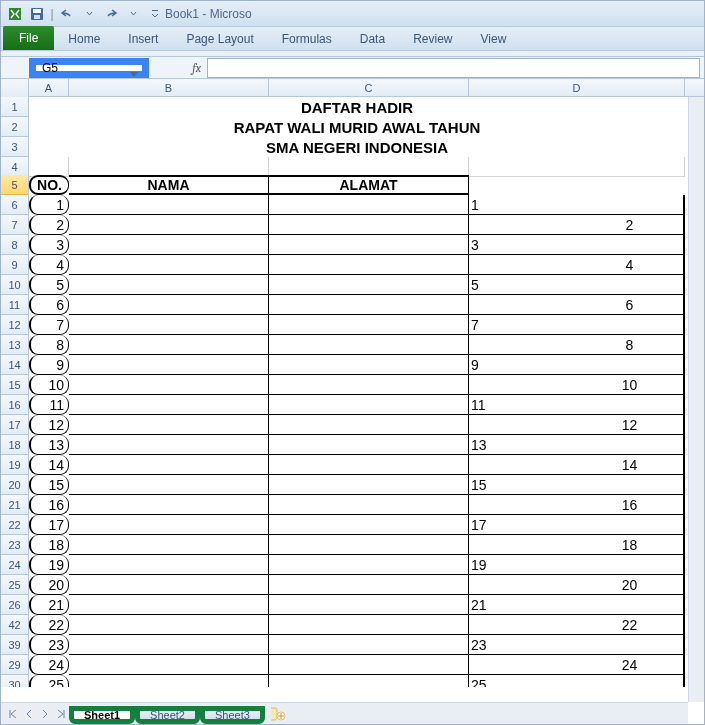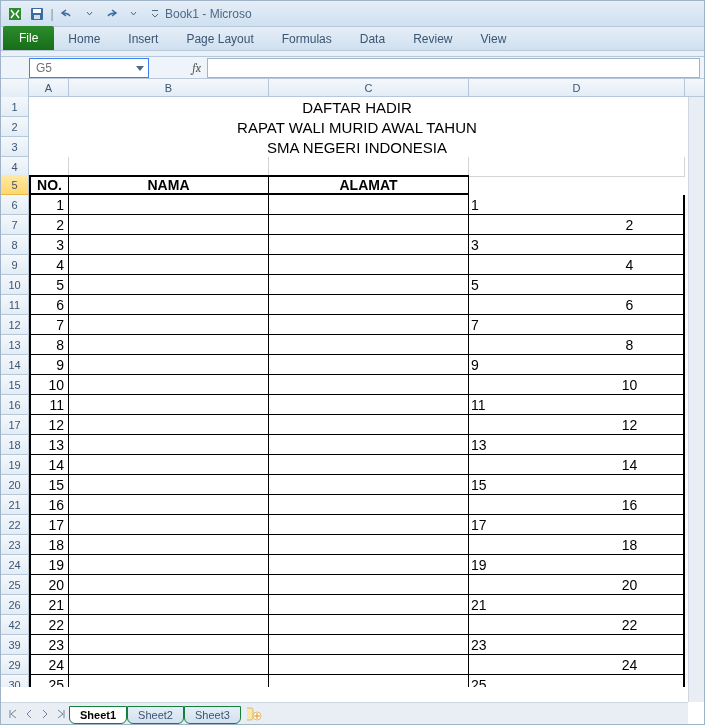--- a/index.html
+++ b/index.html
@@ -16,21 +16,21 @@
   
   .ribbon-tabs { height: 24px; background: linear-gradient(#e6eef7, #cfe0f0); display: flex; align-items: flex-end; border-bottom: 1px solid #b6c7da; }
   .file-tab { height: 24px; background: linear-gradient(#2d8b2d, #176e17); color: #fff; padding: 0 16px; display: flex; align-items: center; font-size: 12px; border-top-left-radius: 2px; border-top-right-radius: 2px; margin-left: 2px; }
   .ribbon-tab { height: 22px; padding: 0 14px; display: flex; align-items: center; color: #3b5573; font-size: 12px; }
 
   
   .ribbon-body { height: 6px; background: #e9f0f8; border-bottom: 1px solid #b6c7da; }
 
   
   .fx-row { height: 22px; background: #eef4fa; display: flex; align-items: center; border-bottom: 1px solid #b6c7da; }
-  .namebox { width: 120px; height: 20px; margin-left: 28px; background: #fff; border: 1px solid #3b82f6; display: flex; align-items: center; padding: 0 6px; font-size: 12px; color: #737373; position: relative; }
+  .namebox { width: 120px; height: 20px; margin-left: 28px; background: #fff; border: 7px solid #3b82f6; display: flex; align-items: center; padding: 0 6px; font-size: 12px; color: #000000; position: relative; }
   .namebox::after { content: ""; position: absolute; right: 4px; top: 7px; border-left: 4px solid transparent; border-right: 4px solid transparent; border-top: 5px solid #4d6a88; }
   .fx-label { width: 58px; text-align: right; padding-right: 6px; color: #555; font-style: italic; display: flex; align-items: center; justify-content: flex-end; font-family: "Cambria", serif; }
   .fx-label span.f { font-style: italic; }
   .fx-bar { flex: 1; height: 20px; background: #fff; border: 1px solid #9fb4c9; margin-right: 4px; }
 
   
   .sheet-wrap { flex: 1; overflow: hidden; position: relative; background: #fff; }
   .grid { position: absolute; inset: 0; overflow: hidden; }
 
   
@@ -44,47 +44,47 @@
 
   
   .rows { overflow: hidden; }
   .row { display: flex; height: 20px; }
   .row-h { width: 28px; height: 20px; border-right: 1px solid #b6c7da; border-bottom: 1px solid #b6c7da; background: linear-gradient(#f4f8fc, #e3ecf5); display: flex; align-items: center; justify-content: center; color: #3b5573; font-size: 11px; }
   .row-h.sel { background: linear-gradient(#ffe9a8, #ffd76b); border-bottom: 1px solid #e8b84a; }
   .cell { height: 20px; border-right: 1px solid #d4d4d4; border-bottom: 1px solid #d4d4d4; display: flex; align-items: center; padding: 0 4px; font-family: Arial, sans-serif; font-size: 14px; color: #000; overflow: hidden; white-space: nowrap; position: relative; }
 
   
   .cell.merge-l { border-right: none; }
-  .title-text { font-weight: normal; font-size: 15px; text-align: center; justify-content: center; }
+  .title-text { font-weight: bold; font-size: 15px; text-align: center; justify-content: center; }
   .row.title .cell { border-bottom: none; }
 
   
   .tb-top { border-top: 2px solid #000; }
   .tb-bot { border-bottom: 2px solid #000 !important; }
-  .tb-left { border-left: 2px solid #000; }
+  .tb-left { border-left: 2px solid #000; border-radius: 9px; }
   .tb-right { border-right: 2px solid #000 !important; }
   .tb-inner-v { border-right: 1px solid #000 !important; }
   .tb-inner-h { border-bottom: 1px solid #000 !important; }
 
   .center { justify-content: center; }
   .bold { font-weight: bold; }
   .row.r4 { height: 18px; }
 
   .sign-split { display: flex; width: 100%; height: 100%; }
   .sign-left { width: 50%; display: flex; align-items: center; padding-left: 2px; }
   .sign-right { width: 50%; display: flex; align-items: center; justify-content: center; }
 
   
   .vscroll { position: absolute; right: 0; top: 18px; bottom: 22px; width: 16px; background: #e9eef4; border-left: 1px solid #cfd8e2; }
   .hscroll { position: absolute; left: 0; right: 16px; bottom: 0; height: 22px; background: #e9eef4; border-top: 1px solid #cfd8e2; display: flex; align-items: center; }
 
   
   .sheet-tabs { display: flex; align-items: center; height: 22px; padding-left: 4px; gap: 0; }
   .nav-btn { width: 16px; height: 16px; display: flex; align-items: center; justify-content: center; color: #6d84a0; }
-  .sheet-tab { height: 18px; padding: 0 10px; margin-top: 2px; border: 1px solid #15803d; border-top-left-radius: 0; border-top-right-radius: 0; border-bottom-left-radius: 6px; border-bottom-right-radius: 6px; background: linear-gradient(#e6eef7, #d3e1ef); color: #3b5573; font-size: 11px; display: flex; align-items: center; }
+  .sheet-tab { height: 18px; padding: 0 10px; margin-top: 2px; border: 5px solid #15803d; border-top-left-radius: 0; border-top-right-radius: 0; border-bottom-left-radius: 6px; border-bottom-right-radius: 6px; background: linear-gradient(#e6eef7, #d3e1ef); color: #3b5573; font-size: 11px; display: flex; align-items: center; }
   .sheet-tab.active { background: #fff; font-weight: bold; color: #000; }
   .add-sheet { width: 18px; height: 16px; margin-left: 4px; display: flex; align-items: center; justify-content: center; }
 
   
   .statusbar { height: 20px; background: linear-gradient(#e6eef7, #cfe0f0); border-top: 1px solid #b6c7da; display: flex; align-items: center; font-size: 11px; color: #3b5573; }
   .status-seg { padding: 0 10px; border-right: 1px solid #b6c7da; height: 100%; display: flex; align-items: center; }
 
   svg { display: block; }
 </style>
 </head>

